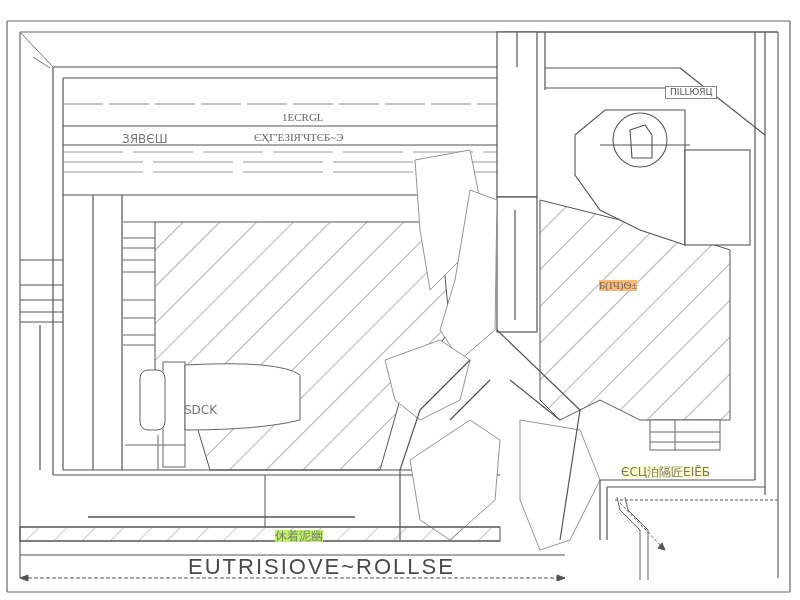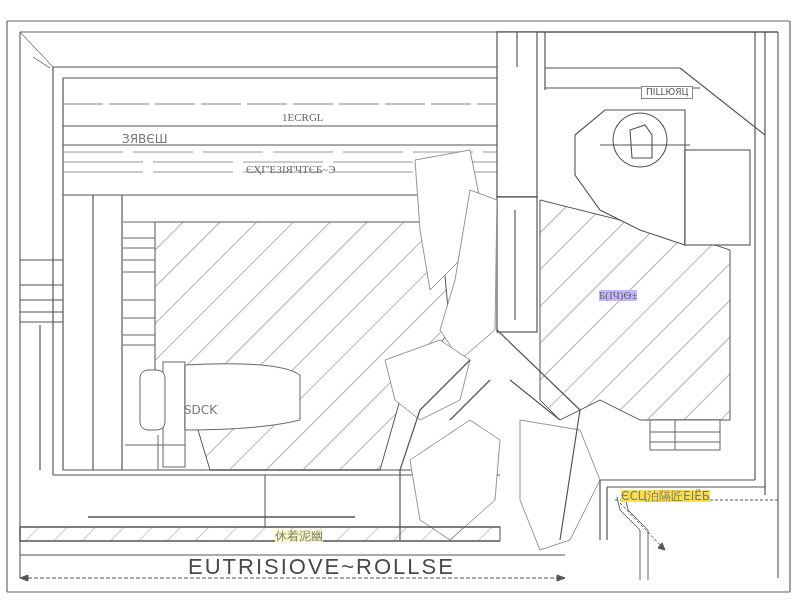--- a/index.html
+++ b/index.html
@@ -3,21 +3,21 @@
   <meta charset="utf-8">
   <style>
     html, body { margin: 0; padding: 0; background: #ffffff; }
     body { width: 800px; height: 600px; position: relative; overflow: hidden;
            font-family: "DejaVu Sans", sans-serif; }
     #drawing { position: absolute; left: 0; top: 0; width: 800px; height: 600px; }
     .lbl { position: absolute; color: #555; white-space: nowrap; line-height: 1; }
     .title-lbl { font-family: "Liberation Sans", sans-serif; font-size: 22px; letter-spacing: 2px; color: #4a4a4a; }
     .small { font-size: 11px; color: #666; font-family: Liberation Serif, serif; }
     .tiny { font-size: 12px; color: #777; }
-    .boxed { border: 1px solid #888; padding: 1px 4px; font-size: 9px; background: #fff; }
+    .boxed { border: 1px solid #888; padding: 1px 4px; font-size: 9px; background: #fff; margin-left: 24px; }
   </style>
 </head>
 <body>
 
 <svg id="drawing" viewBox="0 0 800 600" xmlns="http://www.w3.org/2000/svg">
   <defs>
     <pattern id="hatch" patternUnits="userSpaceOnUse" width="26" height="26" patternTransform="rotate(45)">
       <line x1="0" y1="0" x2="0" y2="26" stroke="#666" stroke-width="1"></line>
     </pattern>
     <pattern id="hatch-small" patternUnits="userSpaceOnUse" width="20" height="20" patternTransform="rotate(45)">
@@ -170,20 +170,20 @@
   </g>
 
   <g stroke="#555" fill="none">
     <line x1="22" y1="578" x2="565" y2="578" stroke-dasharray="4,2"></line>
     <polygon points="20,578 28,575 28,581" fill="#555"></polygon>
     <polygon points="565,578 557,575 557,581" fill="#555"></polygon>
   </g>
 </svg>
 
 <div class="lbl small" style="left:282px; top:112px;">1ECRGL</div>
-<div class="lbl small" style="left:246px; top:132px;margin-top:32px;">ЄҲГ'ЕЗІЯ'ЧТЄБ~Э</div>
+<div class="lbl small" style="left:254px; top:132px;">ЄҲГ'ЕЗІЯ'ЧТЄБ~Э</div>
 <div class="lbl tiny" style="left:122px; top:133px;">ЗЯВЄШ</div>
 <div class="lbl boxed" style="left:641px; top:86px;">ПІLLЮЯЦ</div>
-<div class="lbl small" style="left:599px; top:290px; background:#c4b5fd;">Б(ІЧ)Ѳ±</div>
+<div class="lbl small" style="left:599px; top:280px; background:#fdba74;">Б(ІЧ)Ѳ±</div>
 <div class="lbl tiny" style="left:184px; top:404px;">SDCK</div>
-<div class="lbl tiny" style="left:275px; top:530px; background:#fef9c3;">休着泥幽</div>
-<div class="lbl tiny" style="left:621px; top:490px; background:#fde047;">ЄСЦ泊隔匠ЕІЁБ</div>
+<div class="lbl tiny" style="left:275px; top:530px; background:#bef264;">休着泥幽</div>
+<div class="lbl tiny" style="left:621px; top:466px; background:#fef9c3;">ЄСЦ泊隔匠ЕІЁБ</div>
 <div class="lbl title-lbl" style="left:188px; top:556px;">EUTRISIOVE~ROLLSE</div>
 
 </body></html>

